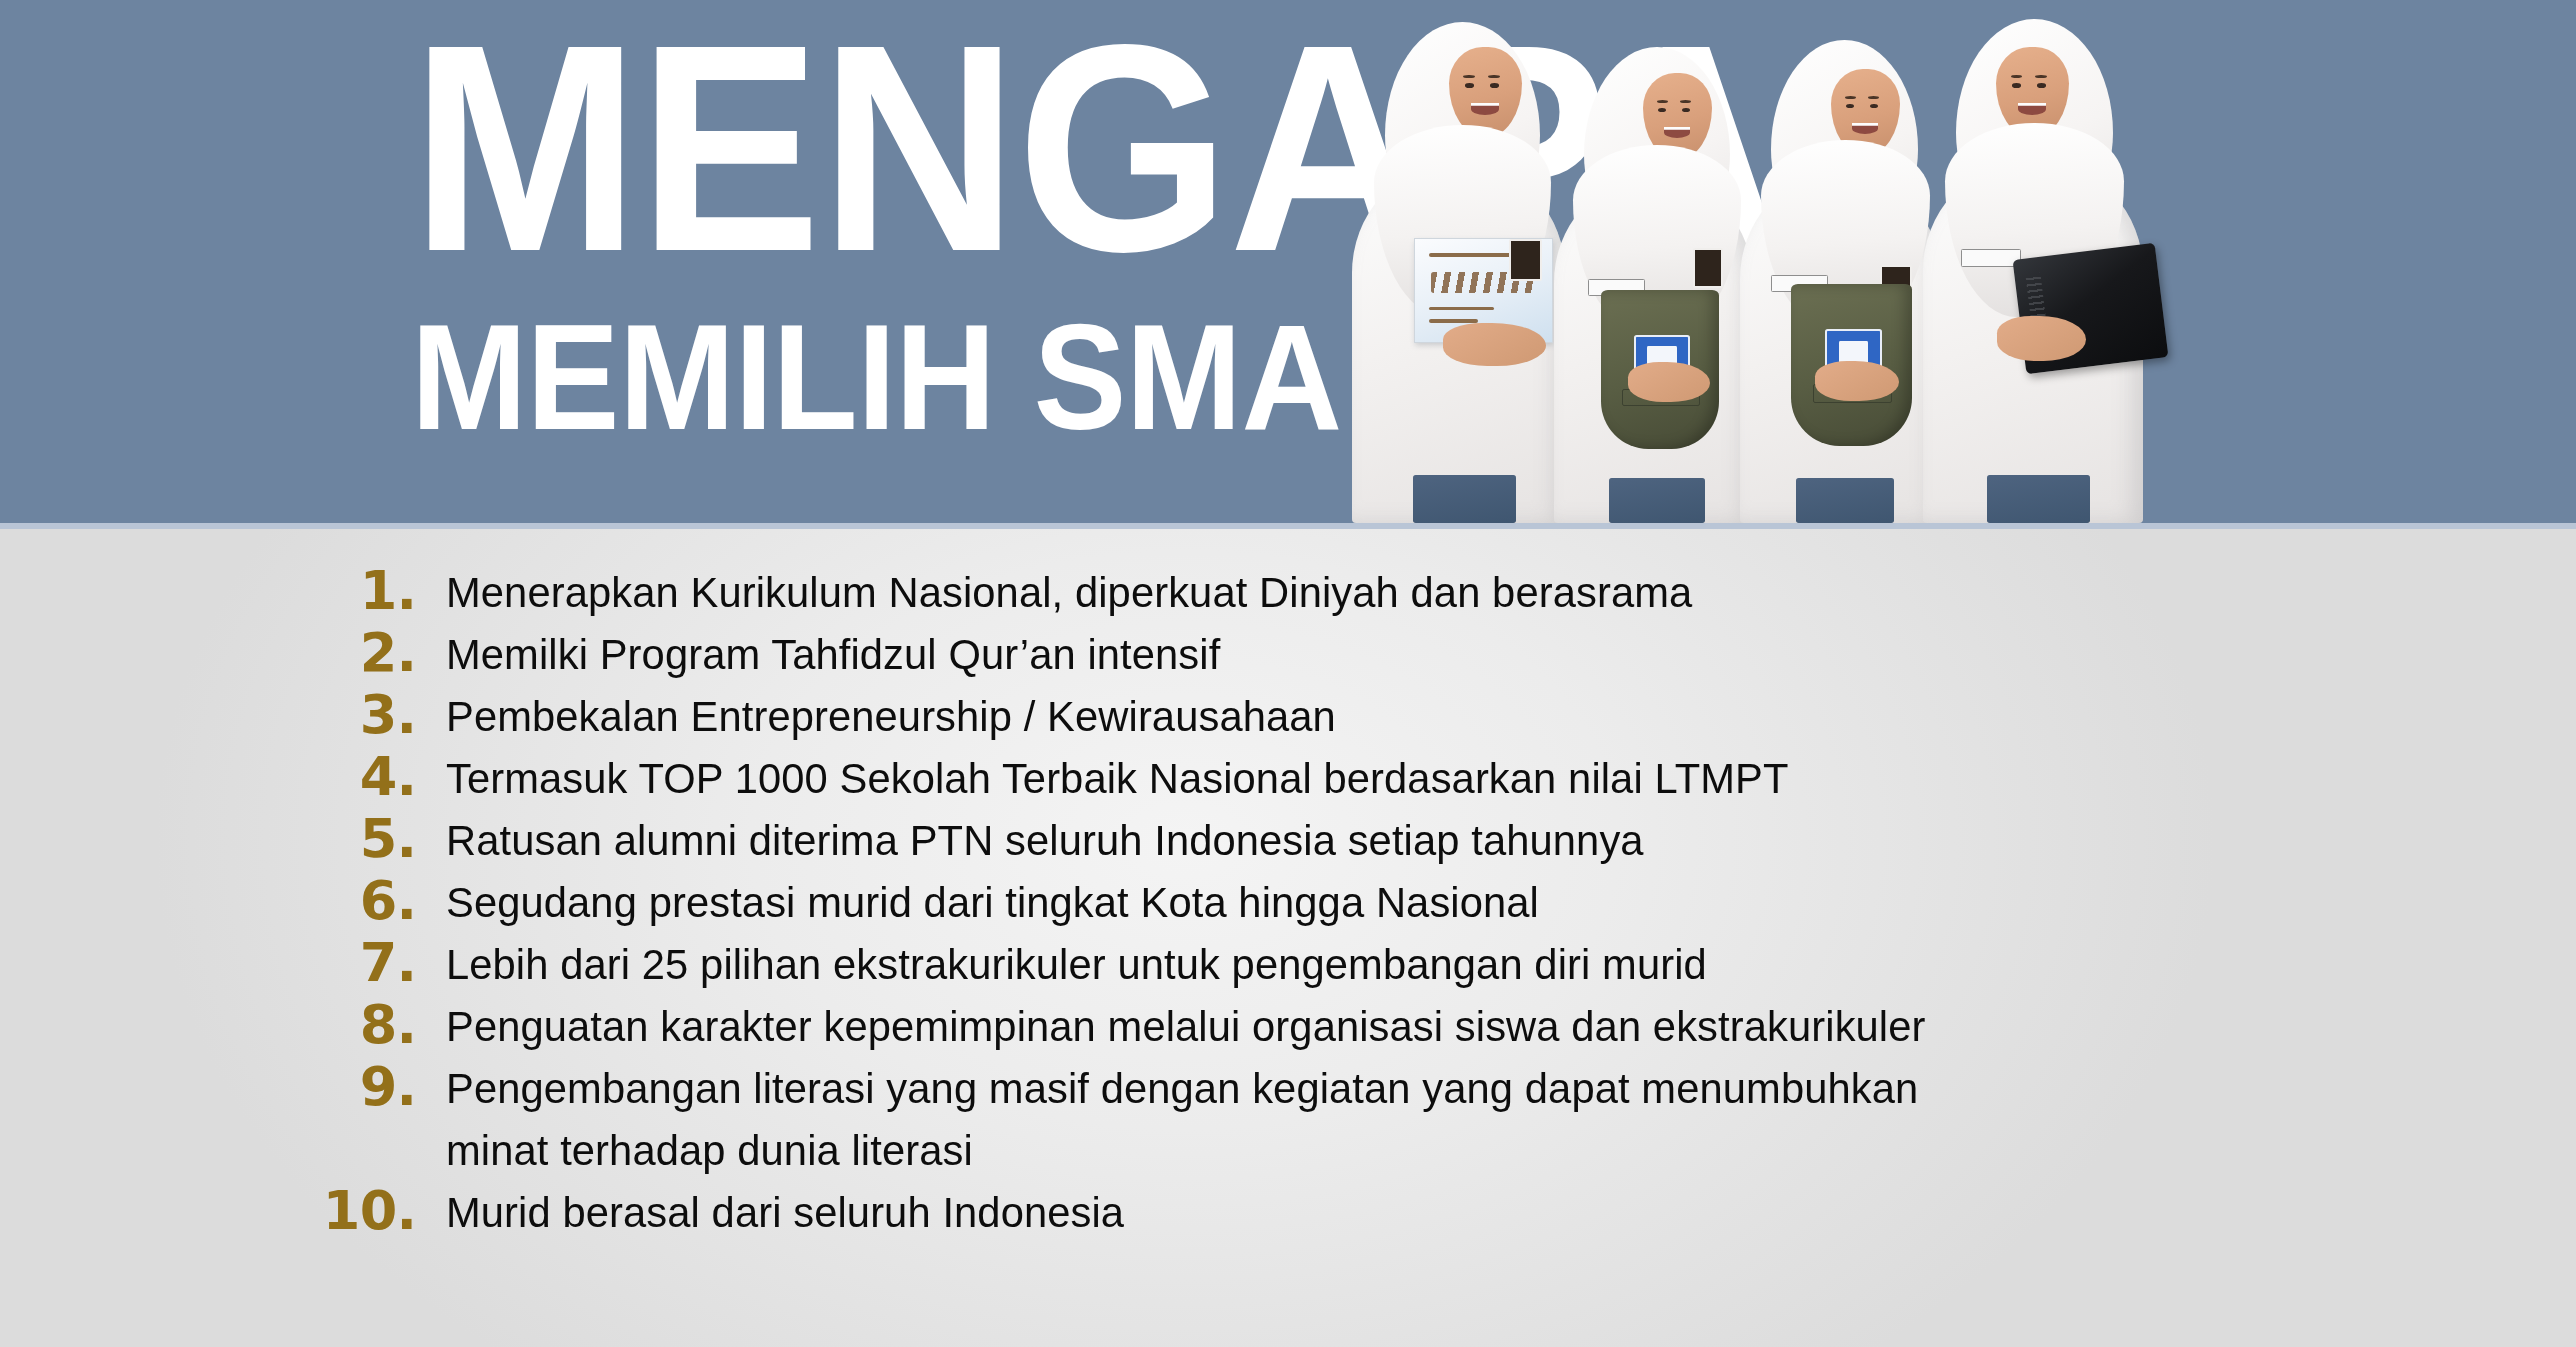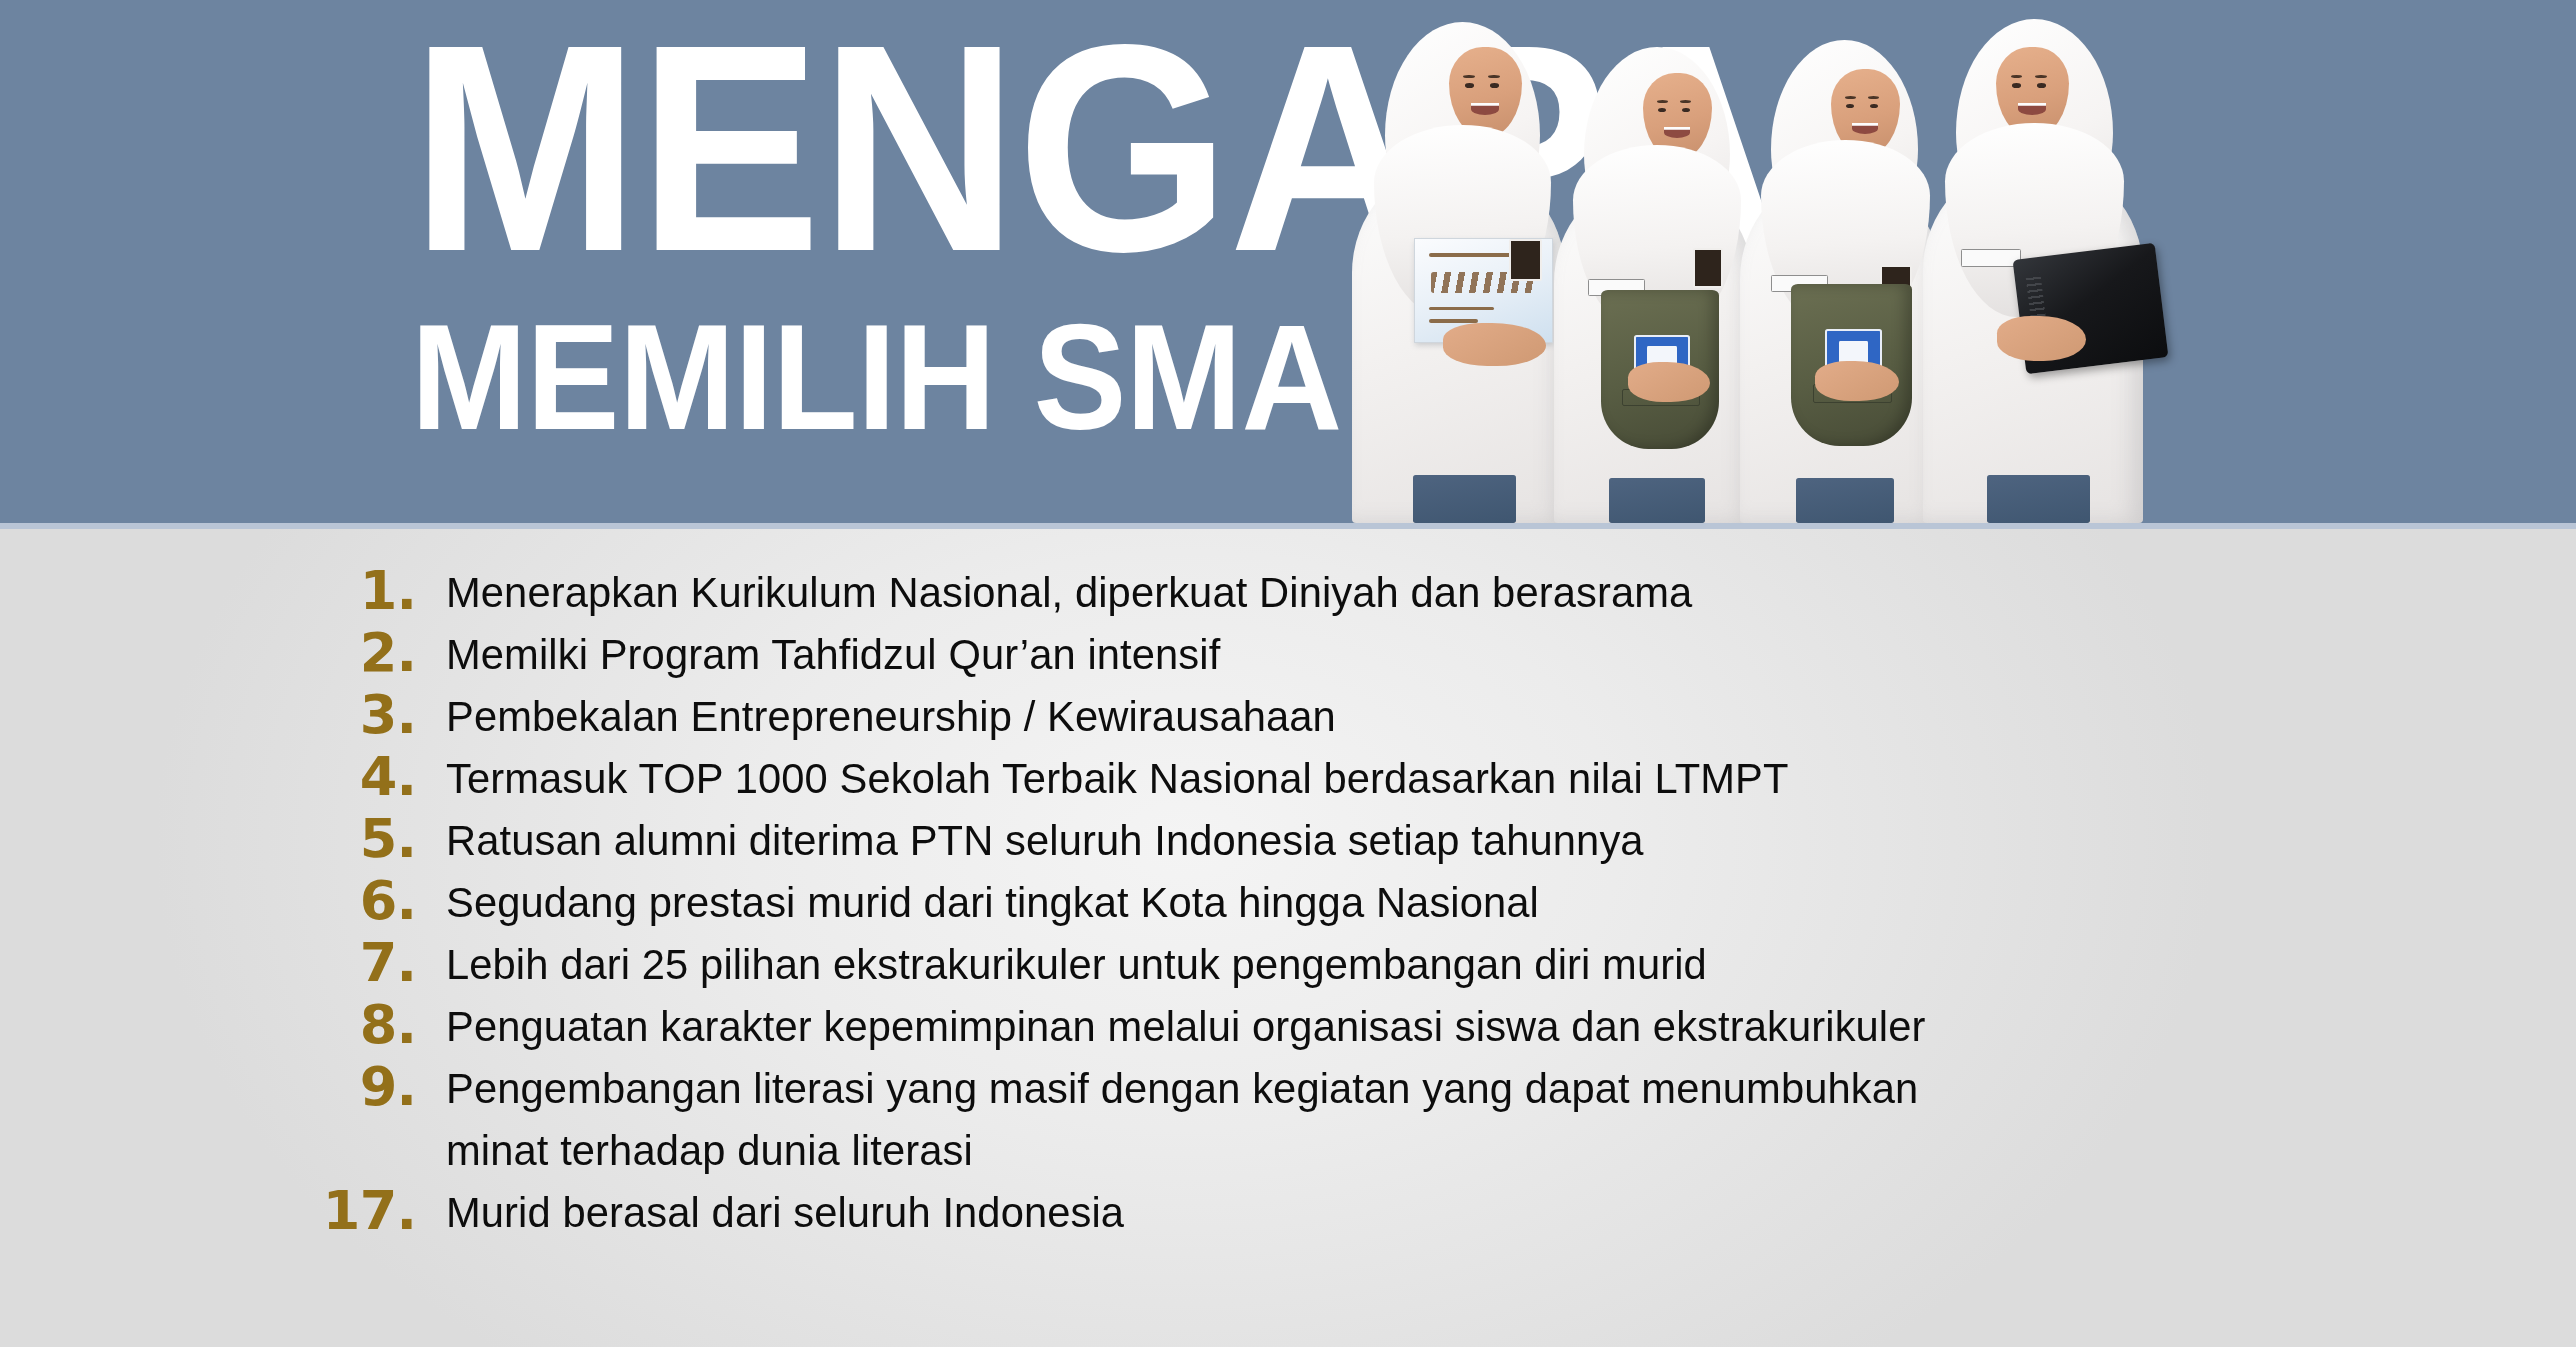--- a/index.html
+++ b/index.html
@@ -426,21 +426,21 @@
         <div class="txt">Penguatan karakter kepemimpinan melalui organisasi siswa dan ekstrakurikuler</div>
       </div>
 
       <div class="row two-line">
         <div class="num">9.</div>
         <div class="txt">Pengembangan literasi yang masif dengan kegiatan yang dapat menumbuhkan
 minat terhadap dunia literasi</div>
       </div>
 
       <div class="row">
-        <div class="num">17.</div>
+        <div class="num">10.</div>
         <div class="txt">Murid berasal dari seluruh Indonesia</div>
       </div>
 
     </div>
   </div>
 
 </div>
 
 
 </body></html>

